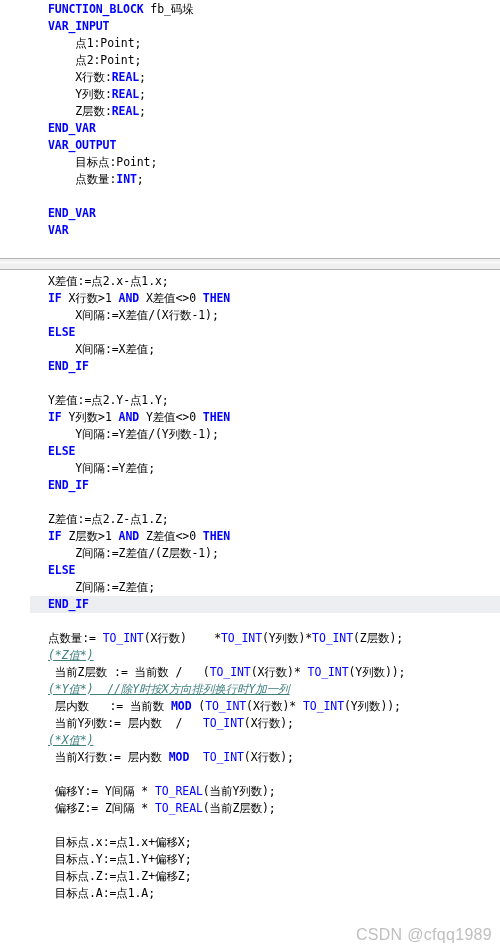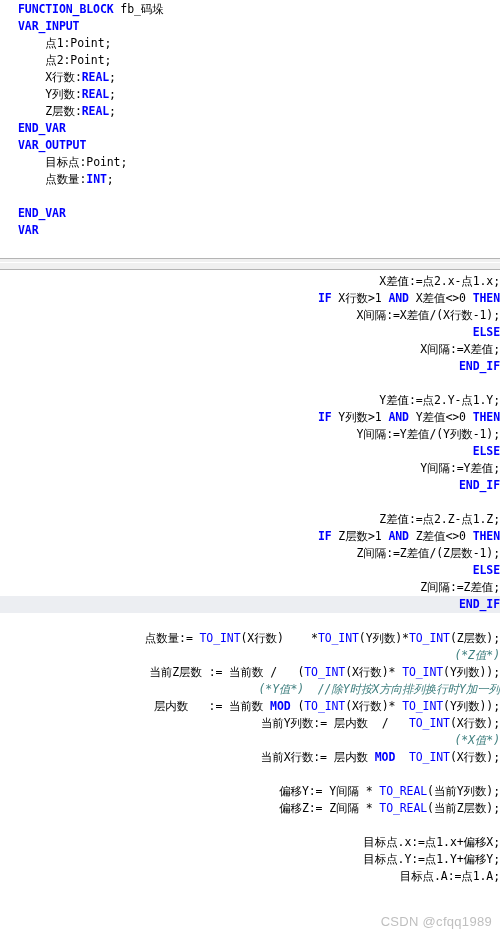--- a/index.html
+++ b/index.html
@@ -58,55 +58,55 @@
 
   
   .impl-pane {
     position: absolute;
     left: 0;
     top: 272px;
     width: 500px;
     height: 680px;
     background: #ffffff;
     overflow: hidden;
-    text-align: right;
   }
 
   .code-body {
     padding: 0;
     margin: 0;
   }
 
   .ln {
     display: block;
     white-space: pre;
     font-family: "DejaVu Sans Mono", "Liberation Mono", monospace;
     font-size: 11.5px;
     line-height: 17px;
     height: 17px;
     color: #000000;
     padding-left: 18px;
     letter-spacing: -0.1px;
+    margin-left: 30px;
   }
 
   .ln.first { padding-top: 1px; }
 
   
   .kw   { color: #0000ff; font-weight: bold; }
   .fn   { color: #0000ff; }
-  .cmt  { color: #3f7f7f; font-style: italic; }
+  .cmt  { color: #3f7f7f; font-style: italic; text-decoration: underline; }
   .sel  { background: #eceef2; }
 
   
   .watermark {
     position: absolute;
     right: 8px;
-    bottom: 23px;
+    bottom: 8px;
     font-family: "Liberation Sans", sans-serif;
-    font-size: 13px;
+    font-size: 16px;
     color: #bfbfbf;
     letter-spacing: 0.3px;
     user-select: none;
   }
 </style>
 </head>
 <body>
 
 <div class="editor">
 
@@ -163,19 +163,20 @@
         <div class="ln"><span> 层内数   := 当前数 </span><span class="kw">MOD</span><span> (</span><span class="fn">TO_INT</span><span>(X行数)* </span><span class="fn">TO_INT</span><span>(Y列数));</span></div>
         <div class="ln"><span> 当前Y列数:= 层内数  /   </span><span class="fn">TO_INT</span><span>(X行数);</span></div>
         <div class="ln"><span class="cmt">(*X值*)</span></div>
         <div class="ln"><span> 当前X行数:= 层内数 </span><span class="kw">MOD</span><span>  </span><span class="fn">TO_INT</span><span>(X行数);</span></div>
         <div class="ln"><span></span></div>
         <div class="ln"><span> 偏移Y:= Y间隔 * </span><span class="fn">TO_REAL</span><span>(当前Y列数);</span></div>
         <div class="ln"><span> 偏移Z:= Z间隔 * </span><span class="fn">TO_REAL</span><span>(当前Z层数);</span></div>
         <div class="ln"><span></span></div>
         <div class="ln"><span> 目标点.x:=点1.x+偏移X;</span></div>
         <div class="ln"><span> 目标点.Y:=点1.Y+偏移Y;</span></div>
+        <div class="ln"><span> 目标点.Z:=点1.Z+偏移Z;</span></div>
         <div class="ln"><span> 目标点.A:=点1.A;</span></div>
       </div>
   </div>
 
   <div class="watermark">CSDN @cfqq1989</div>
 
 </div>
 
 </body></html>

